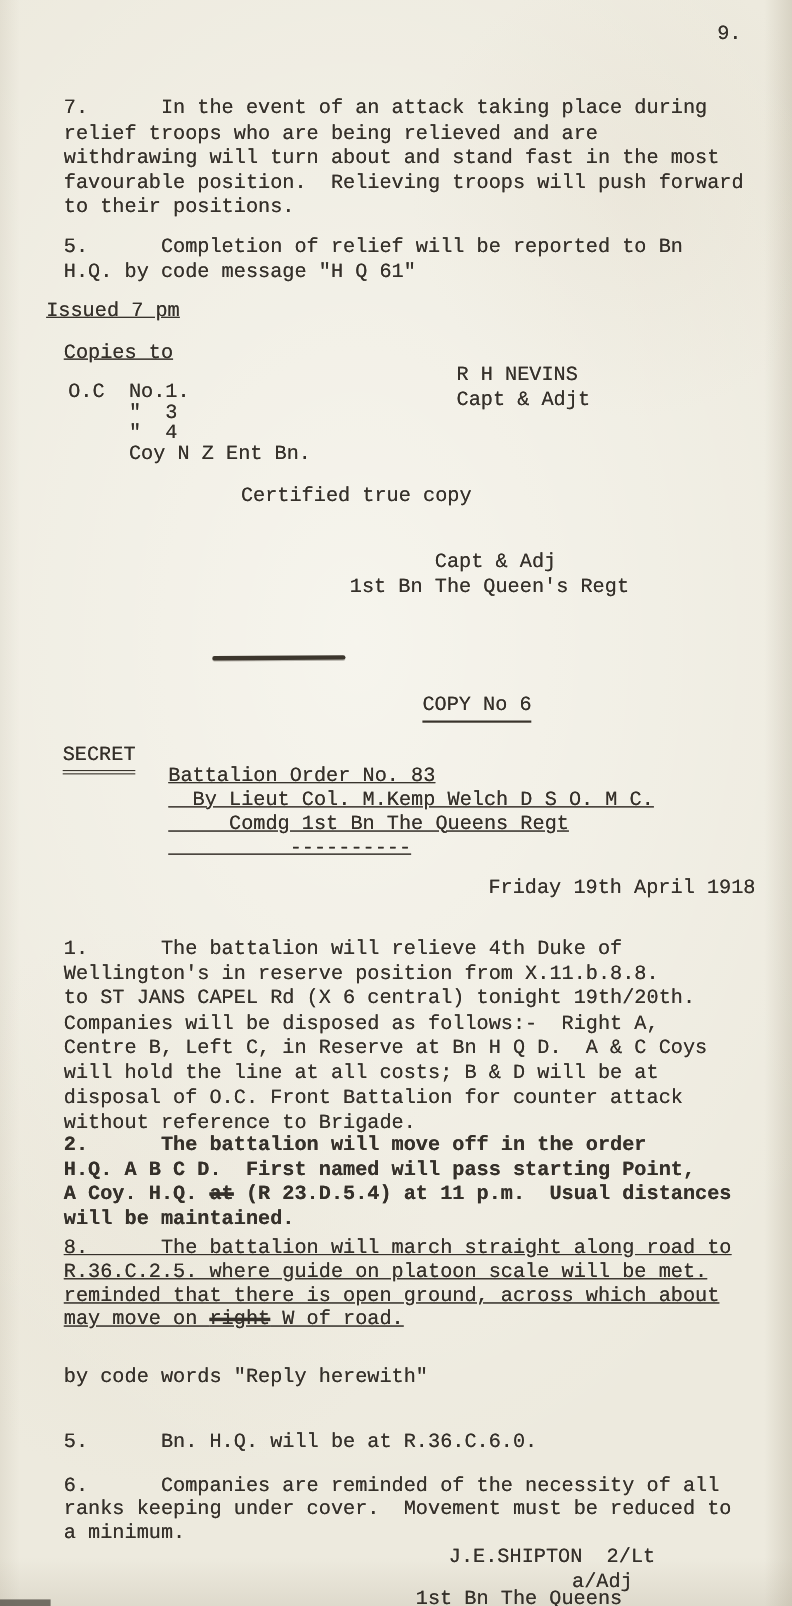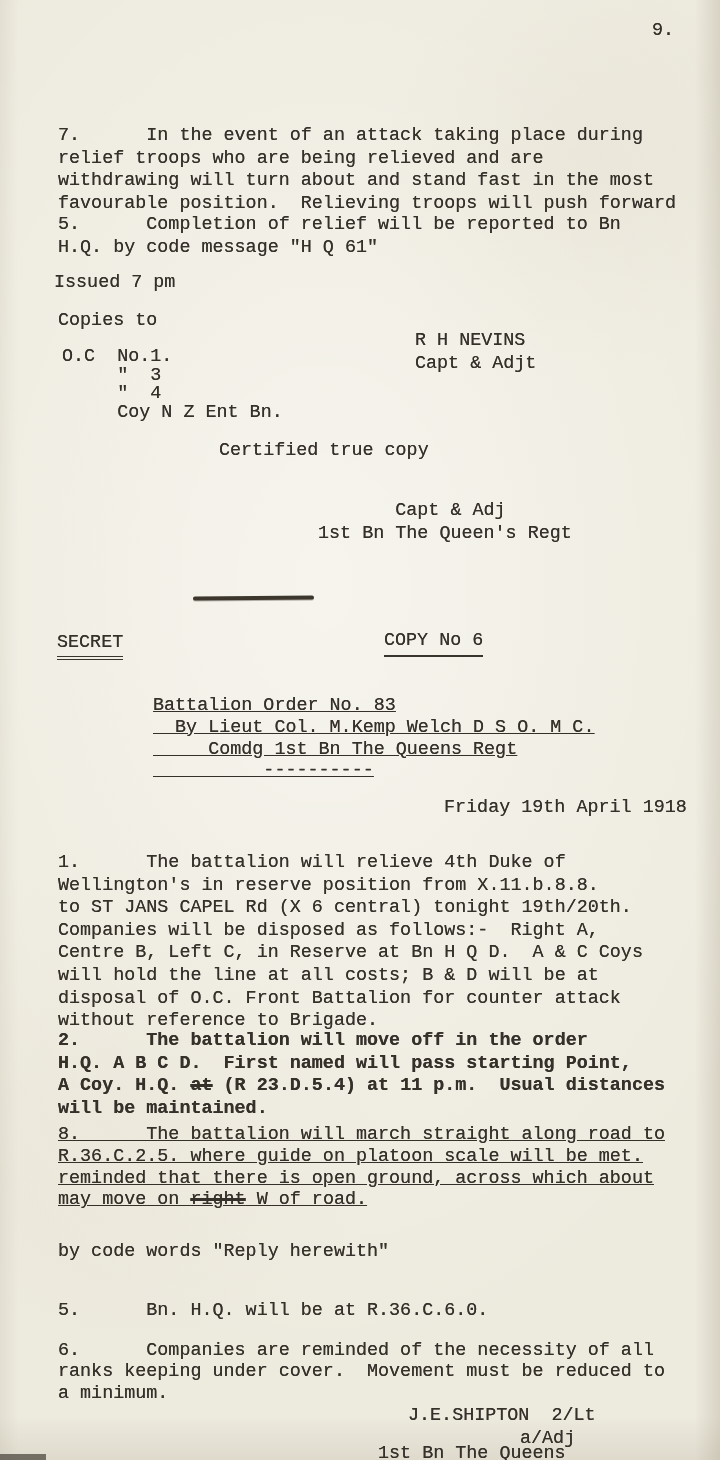--- a/index.html
+++ b/index.html
@@ -19,58 +19,59 @@
     font-size:18.4px;
     color:#35302a;
     text-shadow:0 0 0.6px rgba(53,48,42,0.85);
   }
   .blk{position:absolute;line-height:22.6px;}
   .line{white-space:pre;}
   .lh18 .line{line-height:18.6px;}
   .lh21 .line{line-height:21.4px;}
   .lh22 .line{line-height:21.8px;text-decoration:underline;}
   .struck{text-decoration:line-through;text-decoration-thickness:2.5px;}
-  .ul-double{display:inline-block;border-bottom:4px double #39342c;padding-bottom:1px;}
+  .ul-double{display:inline-block;border-bottom:4px double #39342c;padding-bottom:1px;margin-top:44px;}
   .ul-solid{display:inline-block;border-bottom:2px solid #39342c;padding-bottom:2px;}
   .divider-line{
     position:absolute;left:193px;top:596px;width:121px;height:4px;
     background:#3c362d;border-radius:2px;transform:rotate(-0.4deg);
     box-shadow:0 1px 0 rgba(60,54,45,0.35);
   }
   .edge-artifact{
     position:absolute;left:0;top:1454px;width:46px;height:6px;
     background:#56524a;opacity:.8;
   }
 </style>
 </head>
 <body>
 
 <div class="page">
 
   <div class="blk" style="left:652px;top:20px;">
     <div class="line">9.</div>
   </div>
 
-  <div class="blk" style="left:58px;top:88px;margin-top:37px;">
+  <div class="blk" style="left:58px;top:88px;">
     <div class="line">7.      In the event of an attack taking place during</div>
     <div class="line">relief troops who are being relieved and are</div>
     <div class="line">withdrawing will turn about and stand fast in the most</div>
     <div class="line">favourable position.  Relieving troops will push forward</div>
+    <div class="line">to their positions.</div>
   </div>
 
   <div class="blk" style="left:58px;top:214px;">
     <div class="line">5.      Completion of relief will be reported to Bn</div>
     <div class="line">H.Q. by code message "H Q 61"</div>
   </div>
 
-  <div class="blk" style="left:54px;top:272px;">
+  <div class="blk" style="left:42px;top:272px;text-decoration:underline;">
     <div class="line">Issued 7 pm</div>
   </div>
 
-  <div class="blk" style="left:58px;top:310px;">
+  <div class="blk" style="left:58px;top:310px;text-decoration:underline;">
     <div class="line">Copies to</div>
   </div>
 
   <div class="blk" style="left:415px;top:330px;">
     <div class="line">R H NEVINS</div>
     <div class="line">Capt &amp; Adjt</div>
   </div>
 
   <div class="blk lh18" style="left:62px;top:348px;">
     <div class="line">O.C  No.1.</div>

